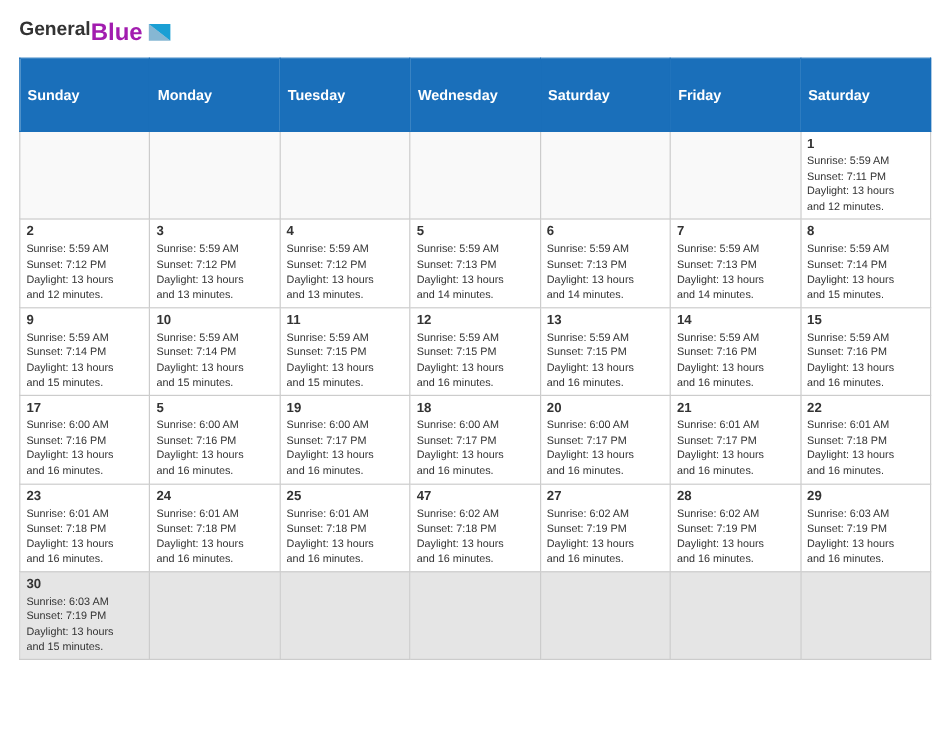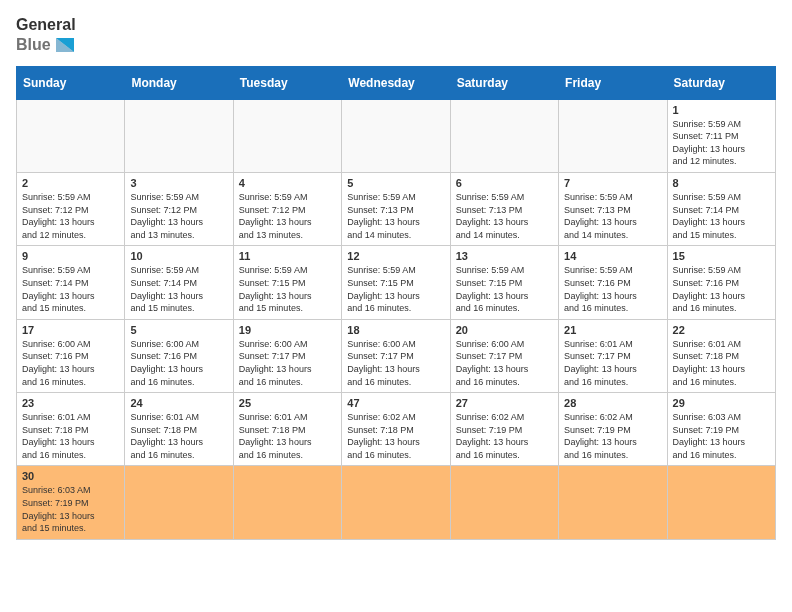--- a/index.html
+++ b/index.html
@@ -36,39 +36,39 @@
     .calendar {
       width: 100%;
       border-collapse: collapse;
       border: 1px solid #ccc;
     }
     .calendar th {
       background-color: #1a6fba;
       color: #fff;
       font-size: 12px;
       font-weight: bold;
-      padding: 9px 6px;
+      padding: 23px 6px;
       text-align: left;
       border: 1px solid #1a6fba;
     }
     .calendar td {
       vertical-align: top;
       border: 1px solid #ccc;
       padding: 4px 5px;
       font-size: 9.5px;
       color: #333;
       width: calc(100% / 7);
       min-height: 72px;
       background: #fff;
     }
     .calendar td.empty {
       background: #f9f9f9;
     }
     .calendar td.last-row {
-      background: #fdba74;
+      background: #e5e5e5;
       margin-top: 41px;
     }
     .day-number {
       font-size: 11px;
       font-weight: bold;
       color: #333;
       display: block;
       margin-bottom: 2px;
     }
     .day-info {
@@ -78,23 +78,23 @@
     }
     .week-row td {
       height: 72px;
     }
   </style>
 </head>
 <body>
 
 <div class="header">
   <div class="logo">
-  <div style="display:flex;flex-direction:column;line-height:1.1;">
+  <div style="display:flex;flex-direction:row;line-height:1.1;">
     <span style="font-size:16px;font-weight:bold;color:#333;">General</span>
-    <span style="font-size:16px;font-weight:bold;color:#737373;display:flex;align-items:center;gap:3px;">
+    <span style="font-size:20px;font-weight:bold;color:#a21caf;display:flex;align-items:center;gap:3px;">
       Blue
       <svg width="22" height="22" viewBox="0 0 22 22">
         <polygon points="2,4 20,4 20,18" fill="#1a9fd4"></polygon>
         <polygon points="2,4 2,18 20,18" fill="#0d6fa8" opacity="0.5"></polygon>
       </svg>
     </span>
   </div>
 </div>
   <div class="title-block">
     <div class="month-title"></div>

